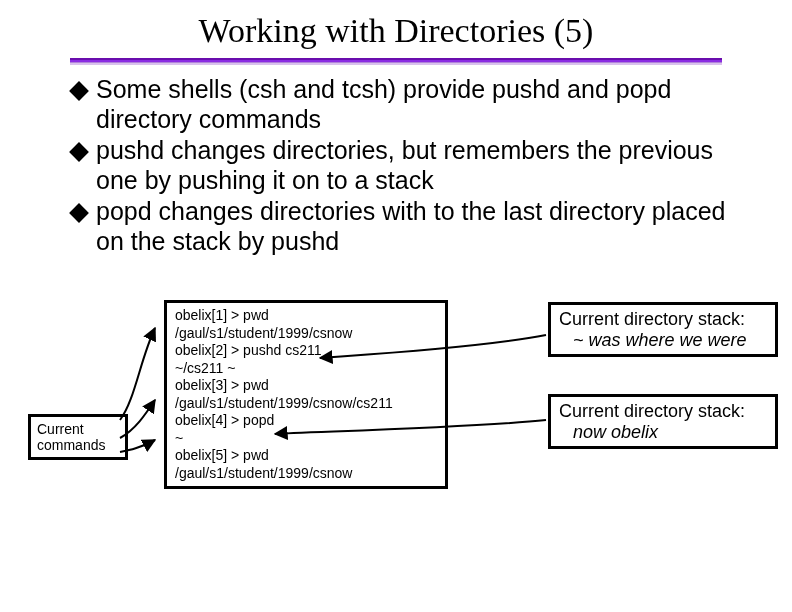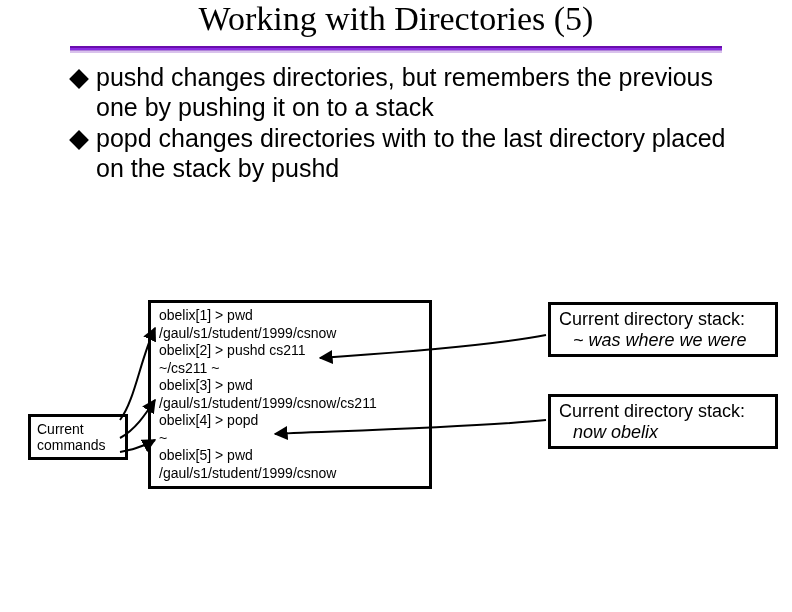--- a/index.html
+++ b/index.html
@@ -14,20 +14,21 @@
   }
   .slide {
     position: relative;
     width: 792px;
     height: 612px;
   }
   .title {
     font-family: "Times New Roman", Times, serif;
     font-size: 34px;
     text-align: center;
+    padding-top: 12px;
   }
   .divider {
     margin: 8px 70px 0 70px;
     height: 7px;
     background: linear-gradient(to bottom,
       #6a0dad 0%, #6a0dad 28%,
       #8a2be2 28%, #8a2be2 55%,
       #b083d9 55%, #b083d9 78%,
       #d9c2ec 78%, #d9c2ec 100%);
   }
@@ -55,21 +56,21 @@
   .term {
     position: absolute;
     border: 3px solid #000;
     background: #fff;
     font-family: Arial, Helvetica, sans-serif;
     font-size: 14px;
     line-height: 1.25;
     padding: 4px 8px;
     white-space: pre;
   }
-  #terminal-box { left: 148px; top: 300px; width: 262px; }
+  #terminal-box { left: 164px; top: 300px; width: 262px; }
   #curdir-box  { left: 28px;  top: 414px; width: 82px; font-size: 14px; line-height: 1.15; white-space: normal; padding:4px 6px;}
   #stack1-box  { left: 548px; top: 302px; width: 208px; font-size: 18px; line-height: 1.15; white-space: normal; padding:4px 8px;}
   #stack2-box  { left: 548px; top: 394px; width: 208px; font-size: 18px; line-height: 1.15; white-space: normal; padding:4px 8px;}
   .indent2 { display:block; padding-left: 14px; font-style: italic; }
 
   svg.arrows {
     position: absolute;
     left: 0; top: 0;
     width: 792px; height: 612px;
     pointer-events: none;
@@ -77,20 +78,26 @@
 </style>
 </head>
 <body>
 
 <div class="slide">
 
   <div class="title">Working with Directories (5)</div>
   <div class="divider"></div>
 
   <div class="bullets">
+    <div class="bullet">
+      <div class="diamond"></div>
+      <div class="txt">
+        <span>Some shells (csh and tcsh) provide </span><span class="cmd">pushd</span><span> and </span><span class="cmd">popd</span><span> directory commands</span>
+      </div>
+    </div>
     <div class="bullet">
       <div class="diamond"></div>
       <div class="txt">
         <span class="cmd">pushd</span><span> changes directories, but remembers the previous one by pushing it on to a stack</span>
       </div>
     </div>
     <div class="bullet">
       <div class="diamond"></div>
       <div class="txt">
         <span class="cmd">popd</span><span> changes directories with to the last directory placed on the stack by </span><span class="cmd">pushd</span>

